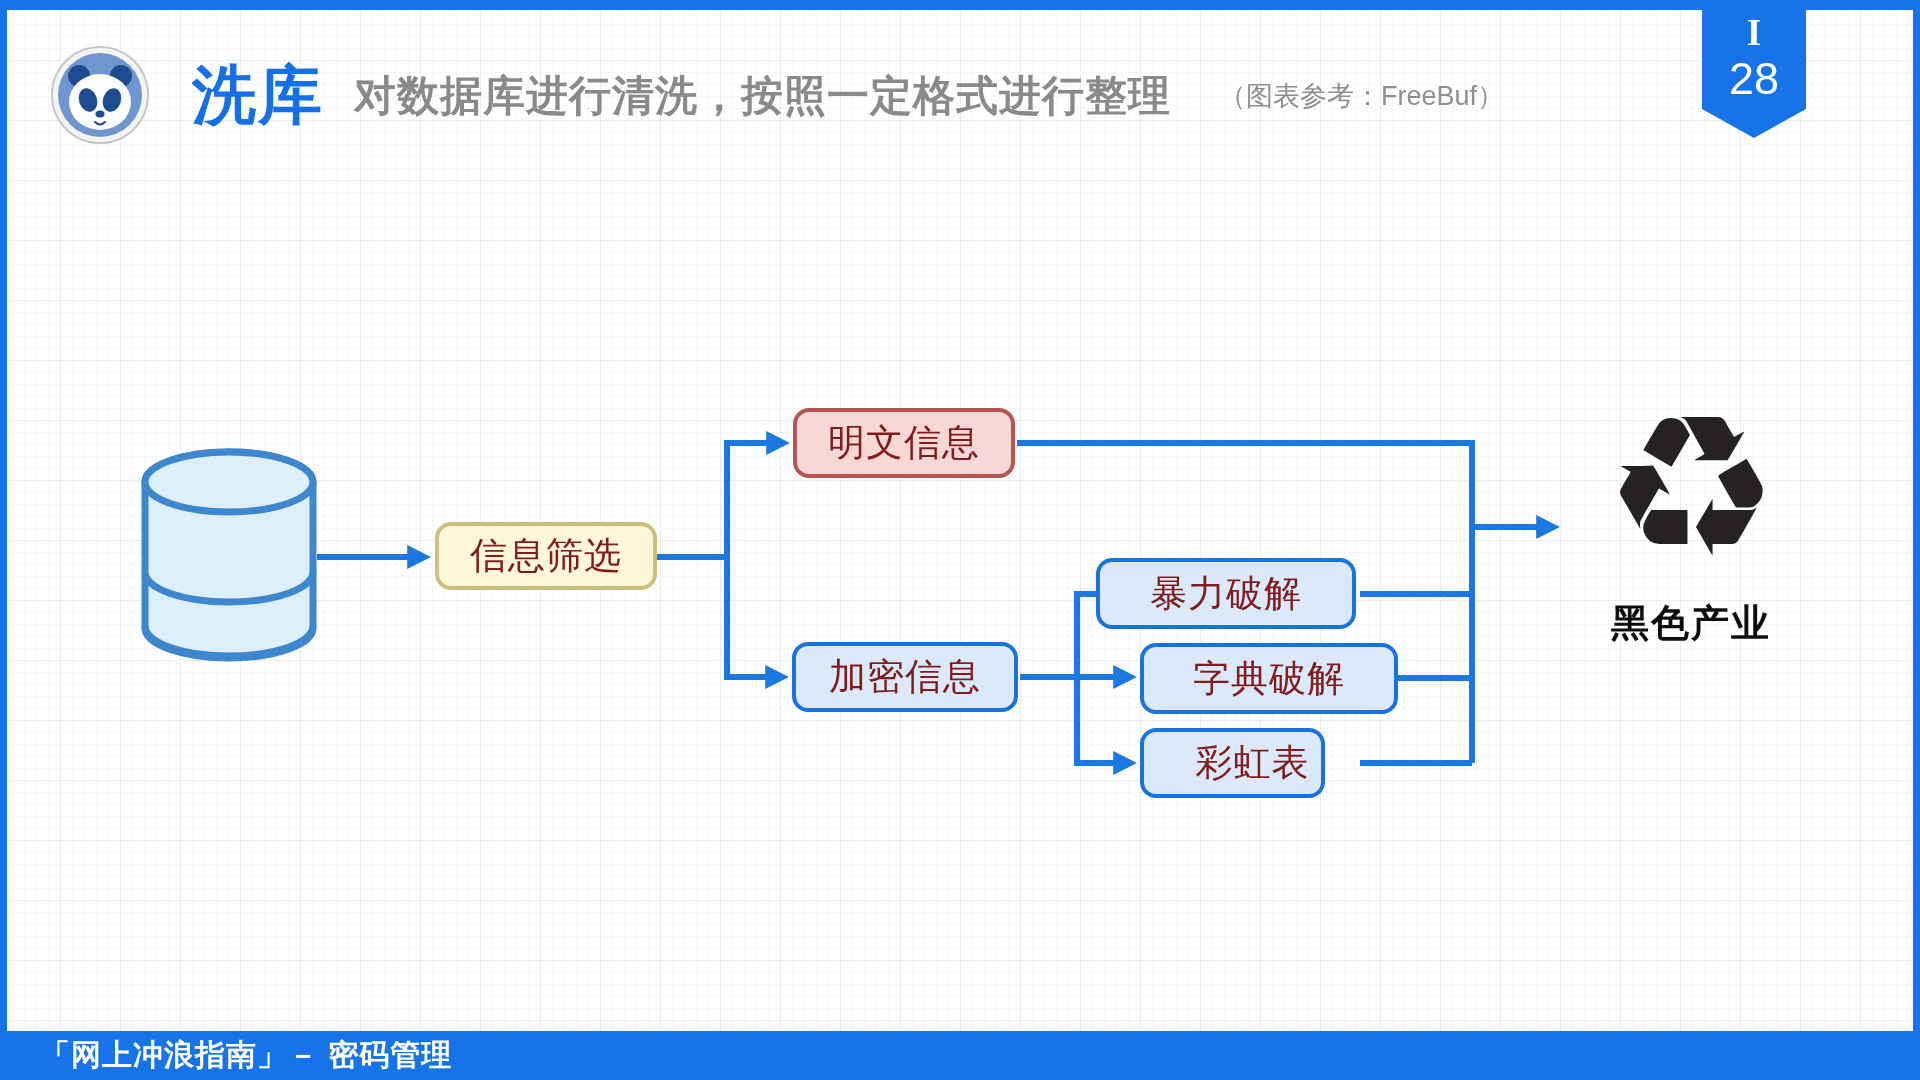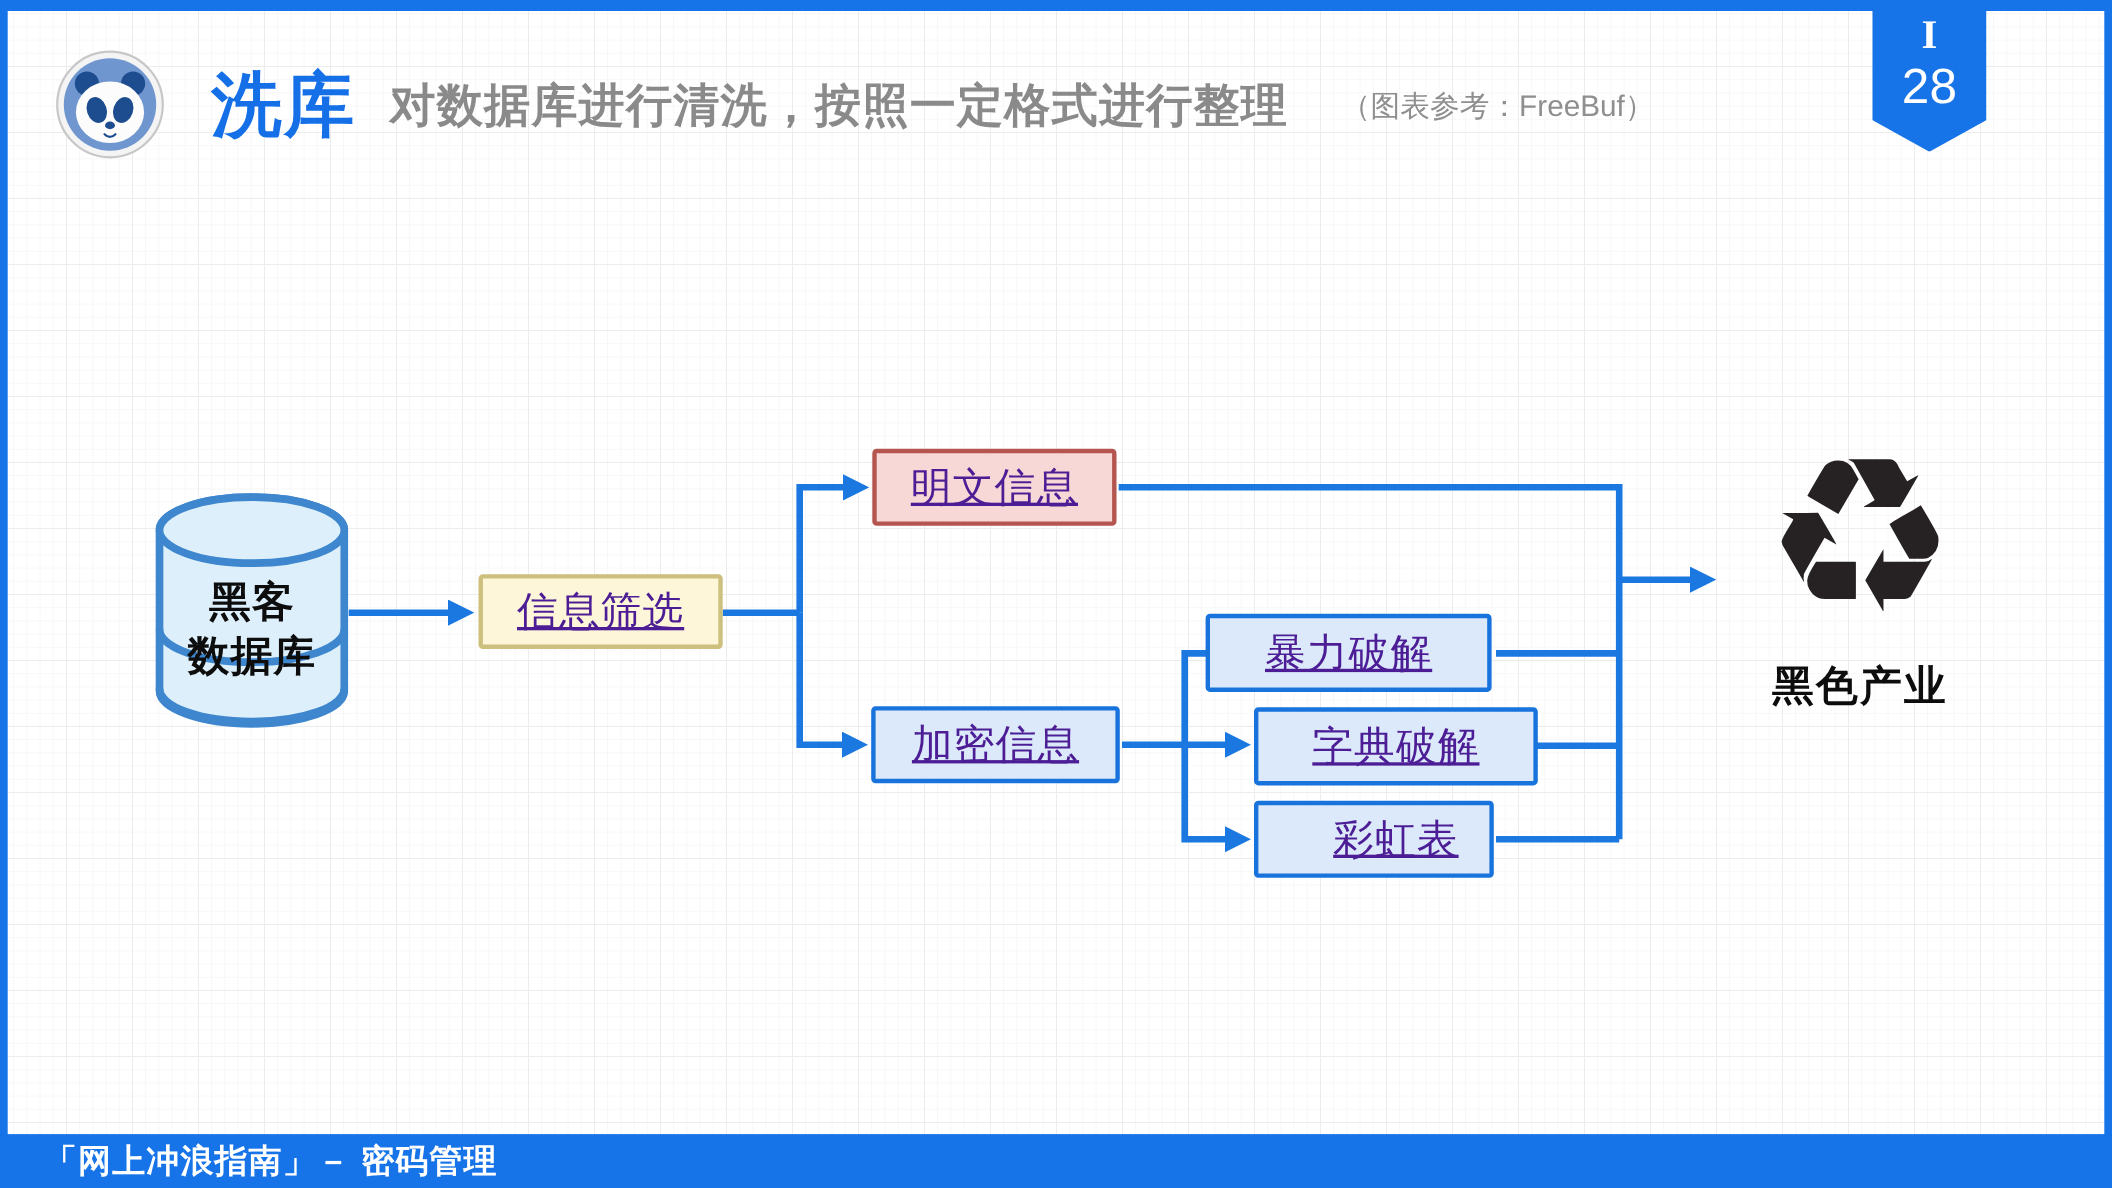--- a/index.html
+++ b/index.html
@@ -42,31 +42,30 @@
   }
   .bookmark .roman  { font-family:"Liberation Serif","DejaVu Serif",serif; font-weight:bold; font-size:37px; line-height:42px; }
   .bookmark .number { font-size:45px; line-height:50px; }
 
   
   .diagram { position:absolute; inset:0; z-index:2; }
   .connectors { position:absolute; left:0; top:0; width:1920px; height:1080px; pointer-events:none; }
 
   .node {
     position:absolute; display:flex; align-items:center; justify-content:center;
-    font-size:37px; color:#4c1d95; border-radius:4px; white-space:nowrap;
+    font-size:37px; color:#7f1d1d; border-radius:16px; white-space:nowrap;
     letter-spacing:1px;
-    text-decoration:underline;
   }
   .node-filter    { left:435px;  top:522px; width:222px; height:68px; background:#fdf6d8; border:4px solid #cdbf7d; }
   .node-plaintext { left:793px;  top:408px; width:222px; height:70px; background:#f8d8d6; border:4px solid #b4554f; }
   .node-blue      { background:#dbe9fb; border:4px solid #1873dd; }
   .node-encrypted { left:792px;  top:642px; width:226px; height:70px; }
   .node-brute     { left:1096px; top:558px; width:260px; height:71px; }
   .node-dict      { left:1140px; top:643px; width:258px; height:71px; }
-  .node-rainbow   { left:1140px; top:728px; width:218px; height:70px;padding-left:40px; }
+  .node-rainbow   { left:1140px; top:728px; width:185px; height:70px;padding-left:40px; }
 
   .db-node { position:absolute; left:141px; top:448px; width:176px; height:214px; }
   .db-label {
     position:absolute; left:0; right:0; top:76px; text-align:center;
     font-size:38px; font-weight:bold; color:#0d0d0d; line-height:1.28; letter-spacing:1px;
   }
 
   .recycle {
     position:absolute; left:1585px; top:378px; width:212px; height:220px;
     display:flex; align-items:center; justify-content:center;
@@ -148,24 +147,20 @@
       </g>
     </svg>
 
     <div class="db-node">
       <svg width="176" height="214" viewBox="0 0 176 214">
         <path d="M4 34 V180 a84 30 0 0 0 168 0 V34 a84 30 0 0 0 -168 0 z" fill="#ddeffb" stroke="#3e86cd" stroke-width="7"></path>
         <path d="M4 124 a84 30 0 0 0 168 0" fill="none" stroke="#3e86cd" stroke-width="7"></path>
         <path d="M4 178 a84 30 0 0 0 168 0" fill="none" stroke="#3e86cd" stroke-width="7"></path>
         <ellipse cx="88" cy="34" rx="84" ry="30" fill="#ddeffb" stroke="#3e86cd" stroke-width="7"></ellipse>
       </svg>
-      <div class="db-label">
-        <div>黑客</div>
-        <div>数据库</div>
-      </div>
     </div>
 
     <div class="node node-filter">
       <span>信息筛选</span>
     </div>
     <div class="node node-plaintext">
       <span>明文信息</span>
     </div>
     <div class="node node-blue node-encrypted">
       <span>加密信息</span>

